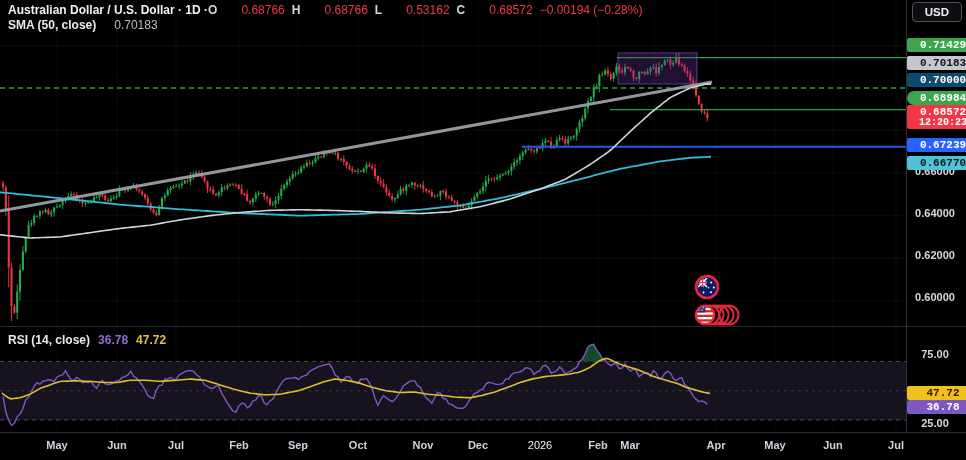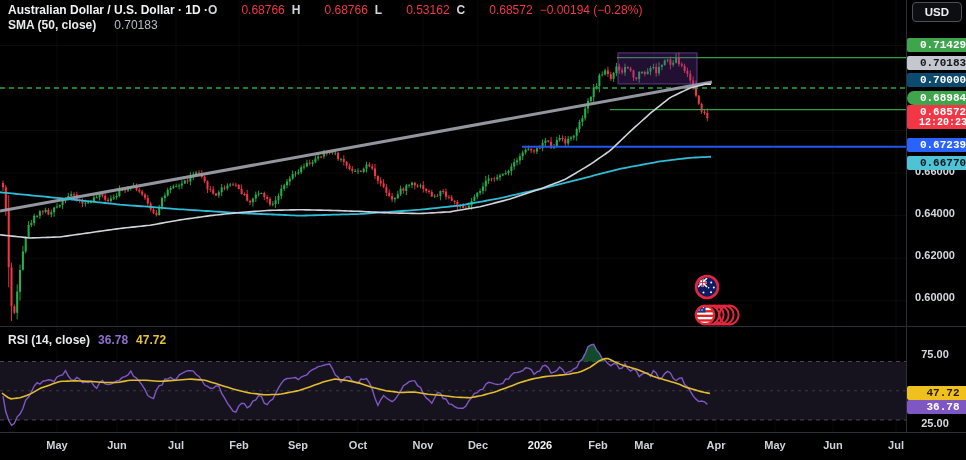--- a/index.html
+++ b/index.html
@@ -23,21 +23,21 @@
   .usd-btn{position:absolute;top:2px;right:4px;z-index:6;background:#0c0e12;border:1px solid #4b4f5a;
            border-radius:4px;color:#eef0f3;font-size:11.5px;font-weight:bold;padding:3px 12px;cursor:pointer;}
   
   .price-scale{position:absolute;left:906px;top:0;width:60px;height:432px;z-index:4;}
   .axis-label{position:absolute;left:0;width:58px;text-align:center;color:#d6d8dd;font-size:11px;font-weight:bold;}
   .badge{position:absolute;left:1px;width:72px;text-align:center;color:#fff;font-size:11px;font-weight:bold;
          border-radius:2px;padding:1px 0;z-index:3;font-family:Liberation Mono, monospace;}
   .badge .sub{font-size:10px;font-weight:bold;display:block;margin-top:-1px;}
   .time-axis{position:absolute;left:0;top:432px;width:779px;height:28px;z-index:4;}
   .t-label{position:absolute;top:7px;transform:translateX(-50%);color:#cfd2d9;font-size:11px;font-weight:600;}
-  .t-label.bold{font-weight:bold;color:#f0f1f3;text-align:right;}
+  .t-label.bold{font-weight:normal;color:#f0f1f3;text-align:right;}
 </style>
 </head>
 <body>
 
 <div class="app">
 
   <svg id="chart-svg" width="966" height="460" viewBox="0 0 966 460">
     <defs>
       <clipPath id="clipMain">
           <rect x="0" y="0" width="906" height="326"></rect>
@@ -185,19 +185,19 @@
       <span class="t-label" style="left: 57px;">May</span>
       <span class="t-label" style="left: 117px;">Jun</span>
       <span class="t-label" style="left: 176px;">Jul</span>
       <span class="t-label" style="left: 239px;">Feb</span>
       <span class="t-label" style="left: 298px;">Sep</span>
       <span class="t-label" style="left: 358px;">Oct</span>
       <span class="t-label" style="left: 423px;">Nov</span>
       <span class="t-label" style="left: 478px;">Dec</span>
       <span class="t-label bold" style="left: 540px;">2026</span>
       <span class="t-label" style="left: 598px;">Feb</span>
-      <span class="t-label" style="left: 644px;">Mar</span>
+      <span class="t-label" style="left: 630px;">Mar</span>
       <span class="t-label" style="left: 716px;">Apr</span>
       <span class="t-label" style="left: 775px;">May</span>
       <span class="t-label" style="left: 833px;">Jun</span>
       <span class="t-label" style="left: 896px;">Jul</span>
     </div>
 </div>
 
 </body></html>

